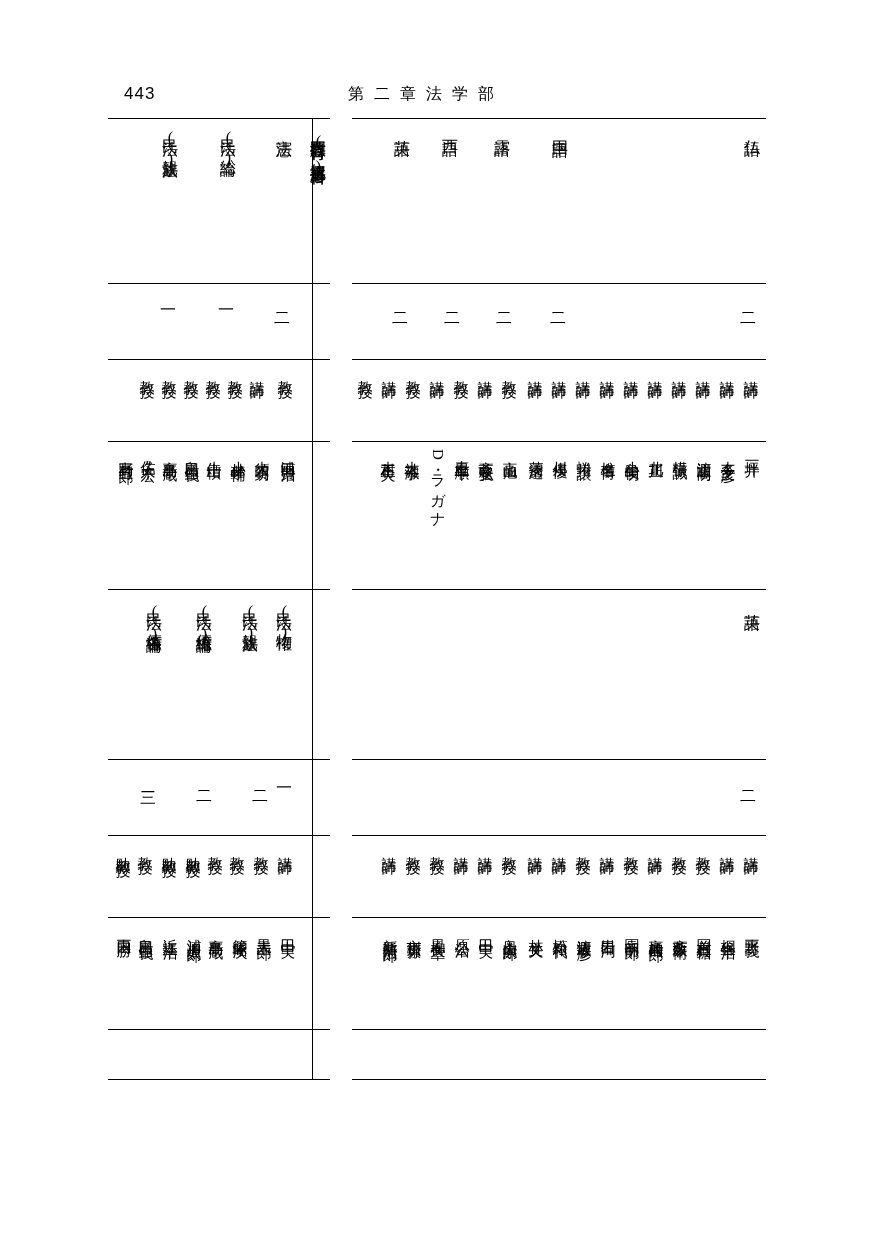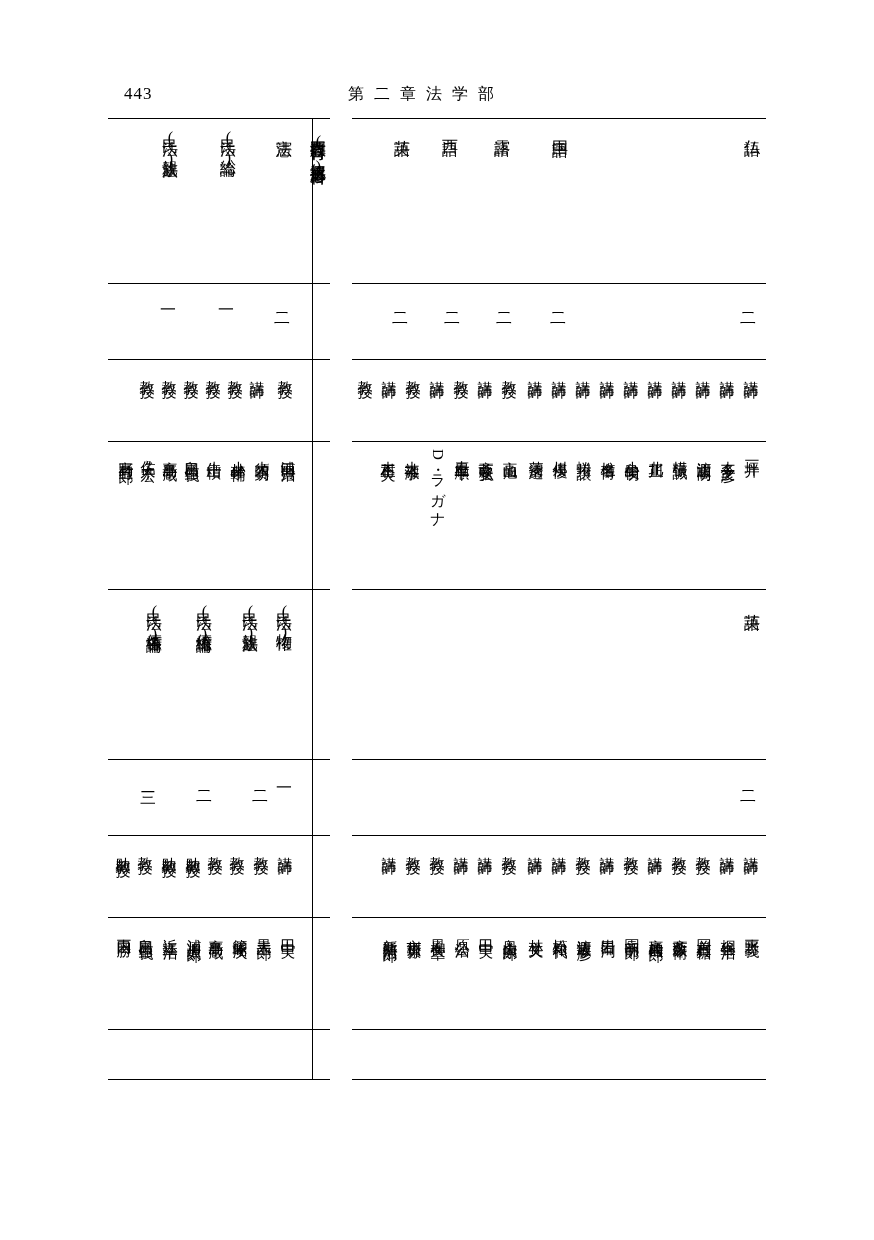--- a/index.html
+++ b/index.html
@@ -30,21 +30,21 @@
     left: 0;
     width: 874px;
     height: 24px;
   }
   .folio {
     position: absolute;
     left: 124px;
     top: 0;
     font-size: 17px;
     letter-spacing: 1px;
-    font-family: Liberation Serif, serif;
+    font-family: Liberation Sans, sans-serif;
   }
   .running-head {
     position: absolute;
     left: 348px;
     top: 0;
     font-size: 16px;
     letter-spacing: 3px;
   }
   .running-head .sp { letter-spacing: 10px; }
 

